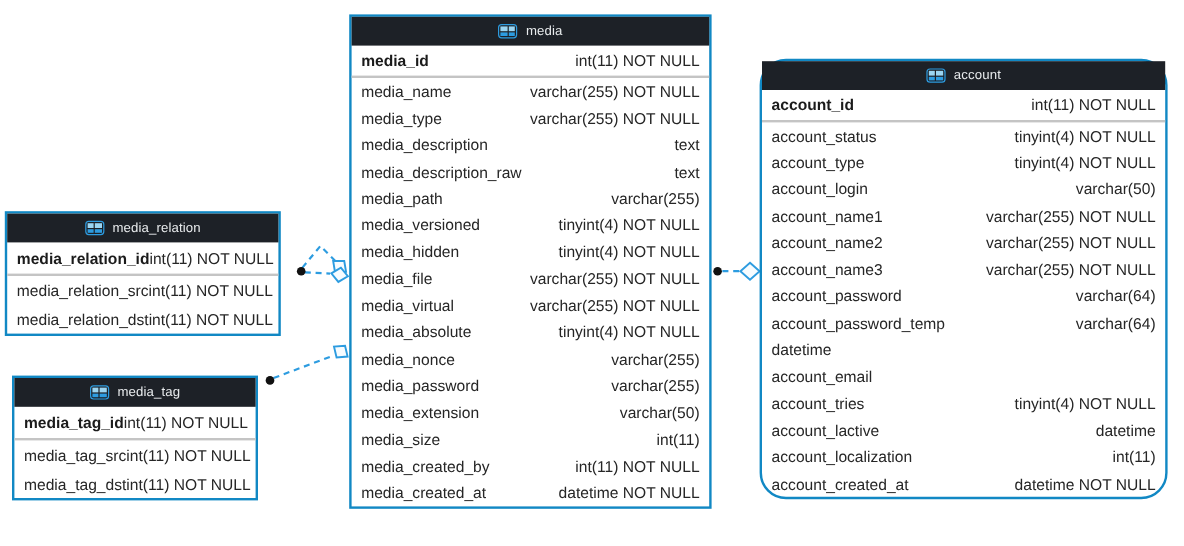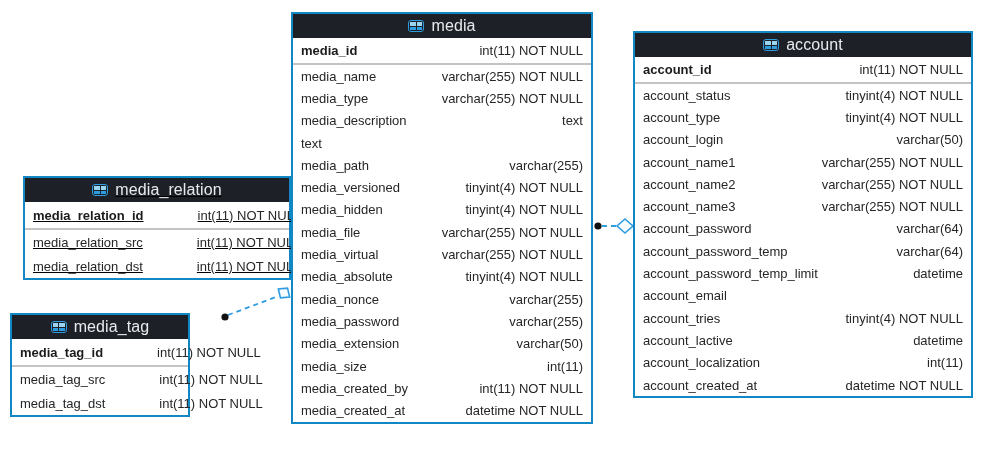--- a/index.html
+++ b/index.html
@@ -8,46 +8,46 @@
     --icon-blue:#2d9ce0; --icon-light:#9bd5f1; --canvas-bg:#ffffff; --dot:#111111;
   }
   *{box-sizing:border-box; margin:0; padding:0;}
   html,body{background:#fff;}
   body{font-family:"Liberation Sans", sans-serif;}
   .canvas{position:relative; width:987px; height:455px; background:var(--canvas-bg); overflow:hidden;}
 
   .tbl{position:absolute; background:#fff; border:2px solid var(--table-border);}
   .tbl-header{height:24px; background:var(--header-bg); color:var(--header-text);
     display:flex; align-items:center; justify-content:center; gap:7px;
-    font-size:16px; letter-spacing:.1px; cursor:default;}
+    font-size:11px; letter-spacing:.1px; cursor:default;}
   .tbl-icon{width:16px; height:12px; border-radius:3px; background:var(--header-bg);
     border:1px solid var(--icon-blue); display:grid;
     grid-template-columns:1fr 1fr; grid-template-rows:3.5px 1fr; gap:1px; padding:1px;}
   .tbl-icon i{display:block;}
   .tbl-icon i.t{background:var(--icon-light);}
   .tbl-icon i.b{background:var(--icon-blue);}
   .row{display:flex; justify-content:space-between; align-items:center;
     padding:0 8px; height:22.3px; font-size:13px; color:var(--row-text); white-space:nowrap;}
-  .row .col-name{margin-right:14px;}
+  .row .col-name{}
   .row .col-type{}
   .pk-row{height:27px; border-bottom:2px solid var(--pk-divider);}
   .pk-row .col-name{font-weight:bold; color:#1b1b1b;}
-  .tbl.small .row{height:24px;gap:40px;}
+  .tbl.small .row{height:24px;}
   .tbl.small .pk-row{height:28px;}
 
   .overlay{position:absolute; left:0; top:0; pointer-events:none;}
   .dash{stroke:var(--connector); stroke-width:1.8; stroke-dasharray:5 4; fill:none;}
   .dot{fill:var(--dot); stroke:none;}
   .diamond{fill:#f7fcff; stroke:var(--connector); stroke-width:1.6;}
 
   
-  #t-media_relation{left:23px; top:176px; width:268px;text-decoration:underline;}
-  #t-media_tag{left:10px; top:313px; width:180px;}
+  #t-media_relation{left:4px; top:176px; width:230px;}
+  #t-media_tag{left:10px; top:313px; width:205px;}
   #t-media{left:291px; top:12px; width:302px;}
-  #t-account{left:633px; top:31px; width:340px;}
+  #t-account{left:633px; top:49px; width:340px;border-radius:22px;}
 </style>
 </head>
 <body>
 
 <div class="canvas">
 
   <svg class="overlay" width="987" height="455">
 
     <g>
       <path class="dash" d="M252,223 L267,205 L280,218"></path>
@@ -154,20 +154,21 @@
           <span class="col-name">media_type</span>
           <span class="col-type">varchar(255) NOT NULL</span>
         </div>
 
         <div class="row">
           <span class="col-name">media_description</span>
           <span class="col-type">text</span>
         </div>
 
         <div class="row">
+          <span class="col-name">media_description_raw</span>
           <span class="col-type">text</span>
         </div>
 
         <div class="row">
           <span class="col-name">media_path</span>
           <span class="col-type">varchar(255)</span>
         </div>
 
         <div class="row">
           <span class="col-name">media_versioned</span>
@@ -277,21 +278,20 @@
           <span class="col-name">account_password</span>
           <span class="col-type">varchar(64)</span>
         </div>
 
         <div class="row">
           <span class="col-name">account_password_temp</span>
           <span class="col-type">varchar(64)</span>
         </div>
 
         <div class="row">
-          <span class="col-name">account_password_temp_limit</span>
           <span class="col-type">datetime</span>
         </div>
 
         <div class="row">
           <span class="col-name">account_email</span>
         </div>
 
         <div class="row">
           <span class="col-name">account_tries</span>
           <span class="col-type">tinyint(4) NOT NULL</span>

